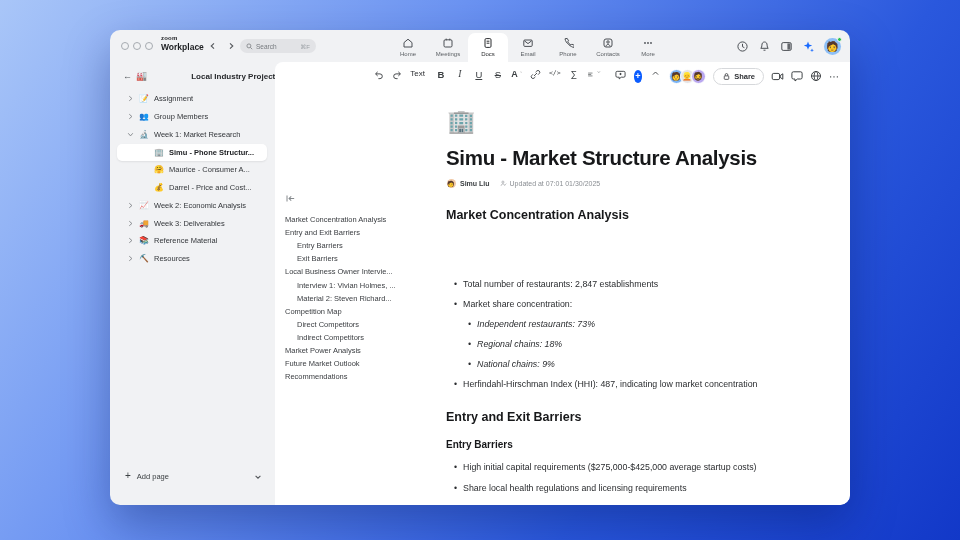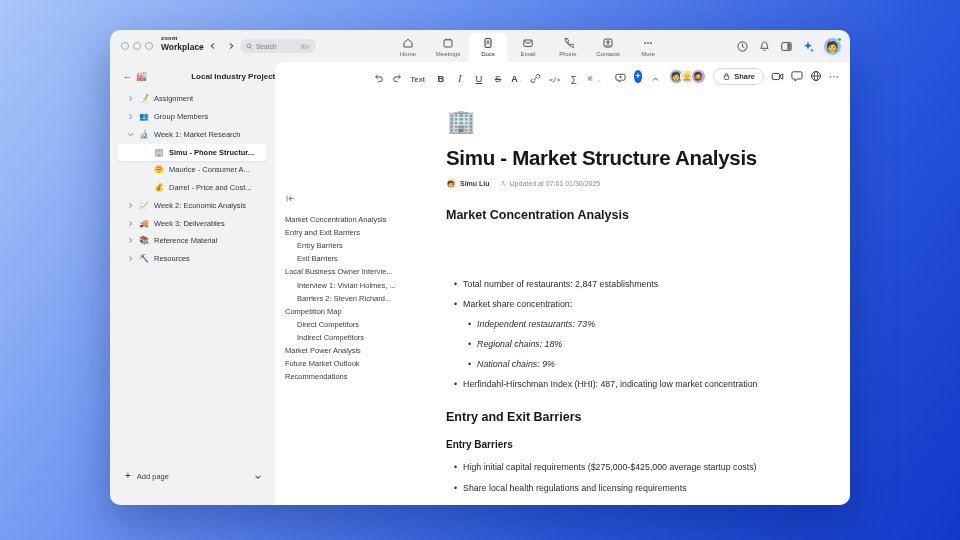--- a/index.html
+++ b/index.html
@@ -48,21 +48,21 @@
   .srow.selected .slabel { font-weight:600; color:#202225; }
   .sb-foot { position:absolute; left:0; width:165px; height:16px; display:flex; align-items:center; padding:0 13px 0 15px; gap:6px; }
   .sb-foot .lbl { font-size:7.5px; color:#3c4043; }
   .plus { font-size:10px; color:#3c4043; line-height:1; }
   .sb-foot .endchev { margin-left:auto; }
   .sb-foot.deleted .lbl { color:#6b6f73; }
 
   
   .docpanel { position:absolute; left:165px; top:32px; width:575px; height:443px; background:#fff; border-radius:8px 0 10px 0; }
   .dtoolbar { position:absolute; left:0; top:0; right:0; height:28px; display:flex; align-items:center; padding-left:98px; gap:8px; }
-  .tbtn { min-width:11px; height:15px; display:flex; align-items:flex-end; justify-content:center; color:#3c4043; gap:1px; }
+  .tbtn { min-width:11px; height:15px; display:flex; align-items:flex-start; justify-content:center; color:#3c4043; gap:1px; }
   .tb-b { font-size:9.5px; font-weight:700; }
   .tb-i { font-size:9.5px; font-style:italic; font-family:"Liberation Serif",serif; }
   .tb-u { font-size:9.5px; text-decoration:underline; }
   .tb-s { font-size:9.5px; text-decoration:line-through; }
   .tb-text { font-size:8px; color:#2d2f33; }
   .tb-code { font-size:6.5px; font-family:"DejaVu Sans Mono",monospace; }
   .tb-sum { font-size:9px; }
   .aiplus { width:13px; height:13px; border-radius:50%; background:#0b5cff; color:#fff; font-size:9px; display:flex; align-items:center; justify-content:center; font-weight:700; }
   .dtb-right { margin-left:auto; display:flex; align-items:center; gap:7px; padding-right:10px; }
   .tavs { display:flex; }
@@ -434,21 +434,21 @@
       <div class="orow lvl1">
           <span>Exit Barriers</span>
         </div>
       <div class="orow lvl0">
           <span>Local Business Owner Intervie...</span>
         </div>
       <div class="orow lvl1">
           <span>Interview 1: Vivian Holmes, ...</span>
         </div>
       <div class="orow lvl1">
-          <span>Barriers 2: Steven Richard...</span>
+          <span>Material 2: Steven Richard...</span>
         </div>
       <div class="orow lvl0">
           <span>Competition Map</span>
         </div>
       <div class="orow lvl1">
           <span>Direct Competitors</span>
         </div>
       <div class="orow lvl1">
           <span>Indirect Competitors</span>
         </div>

